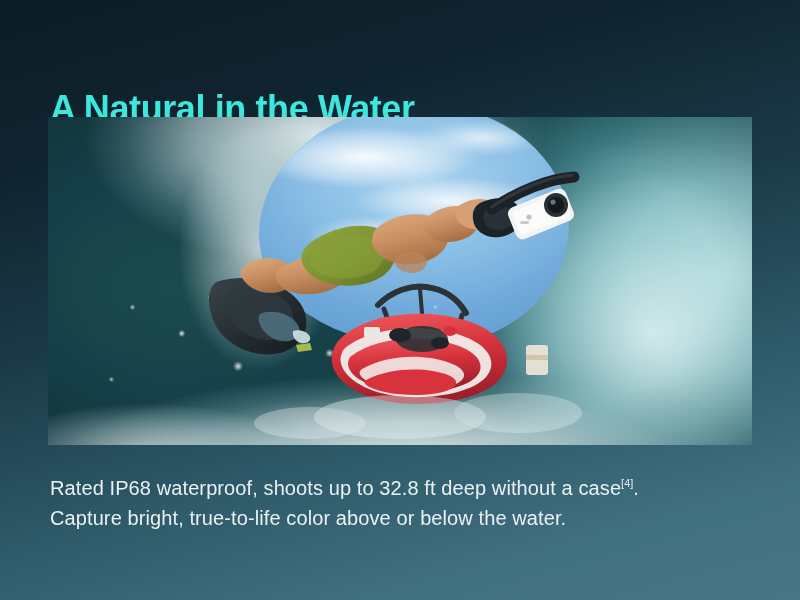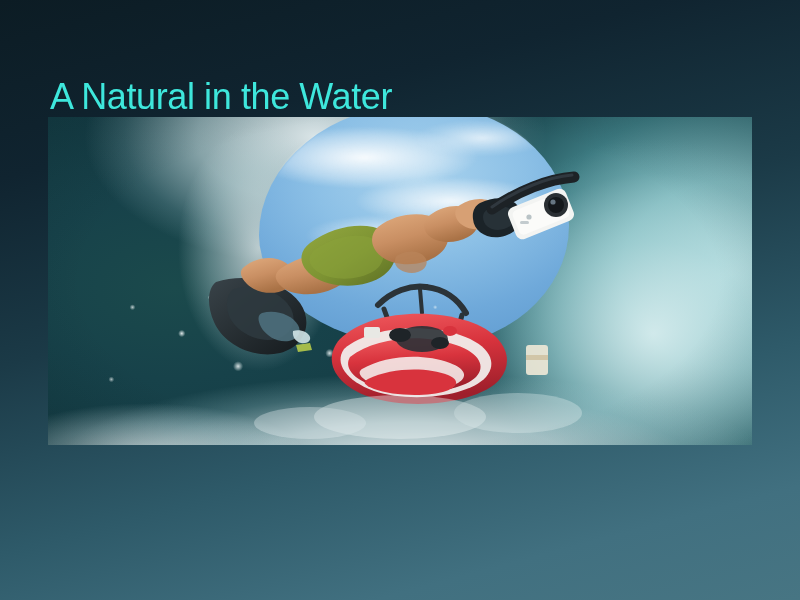--- a/index.html
+++ b/index.html
@@ -26,23 +26,23 @@
         #2e5a69 68%,
         #417080 86%,
         #477583 100%);
     overflow: hidden;
   }
 
   
   #slide-title {
     position: absolute;
     left: 50px;
-    top: 52px;
+    top: 64px;
     font-size: 36px;
-    font-weight: normal;
+    font-weight: bold;
     letter-spacing: -0.4px;
     color: #3ee7dc;
     white-space: nowrap;
     line-height: 1.15;
   }
 
   
   #photo {
     position: absolute;
     left: 48px;
@@ -292,14 +292,18 @@
       <g opacity="0.75">
         <ellipse cx="352" cy="300" rx="86" ry="22" fill="#eef5f6" opacity="0.55"></ellipse>
         <ellipse cx="262" cy="306" rx="56" ry="16" fill="#eef5f6" opacity="0.45"></ellipse>
         <ellipse cx="470" cy="296" rx="64" ry="20" fill="#e6f1f2" opacity="0.45"></ellipse>
       </g>
     </svg>
 
     <div class="layer vignette"></div>
   </div>
 
+  <div id="caption">
+    <div class="line"><span>Rated IP68 waterproof, shoots up to 32.8 ft deep without a case</span><sup class="fn">[4]</sup><span>.</span></div>
+    <div class="line">Capture bright, true-to-life color above or below the water.</div>
+  </div>
 
 </div>
 
 </body></html>

